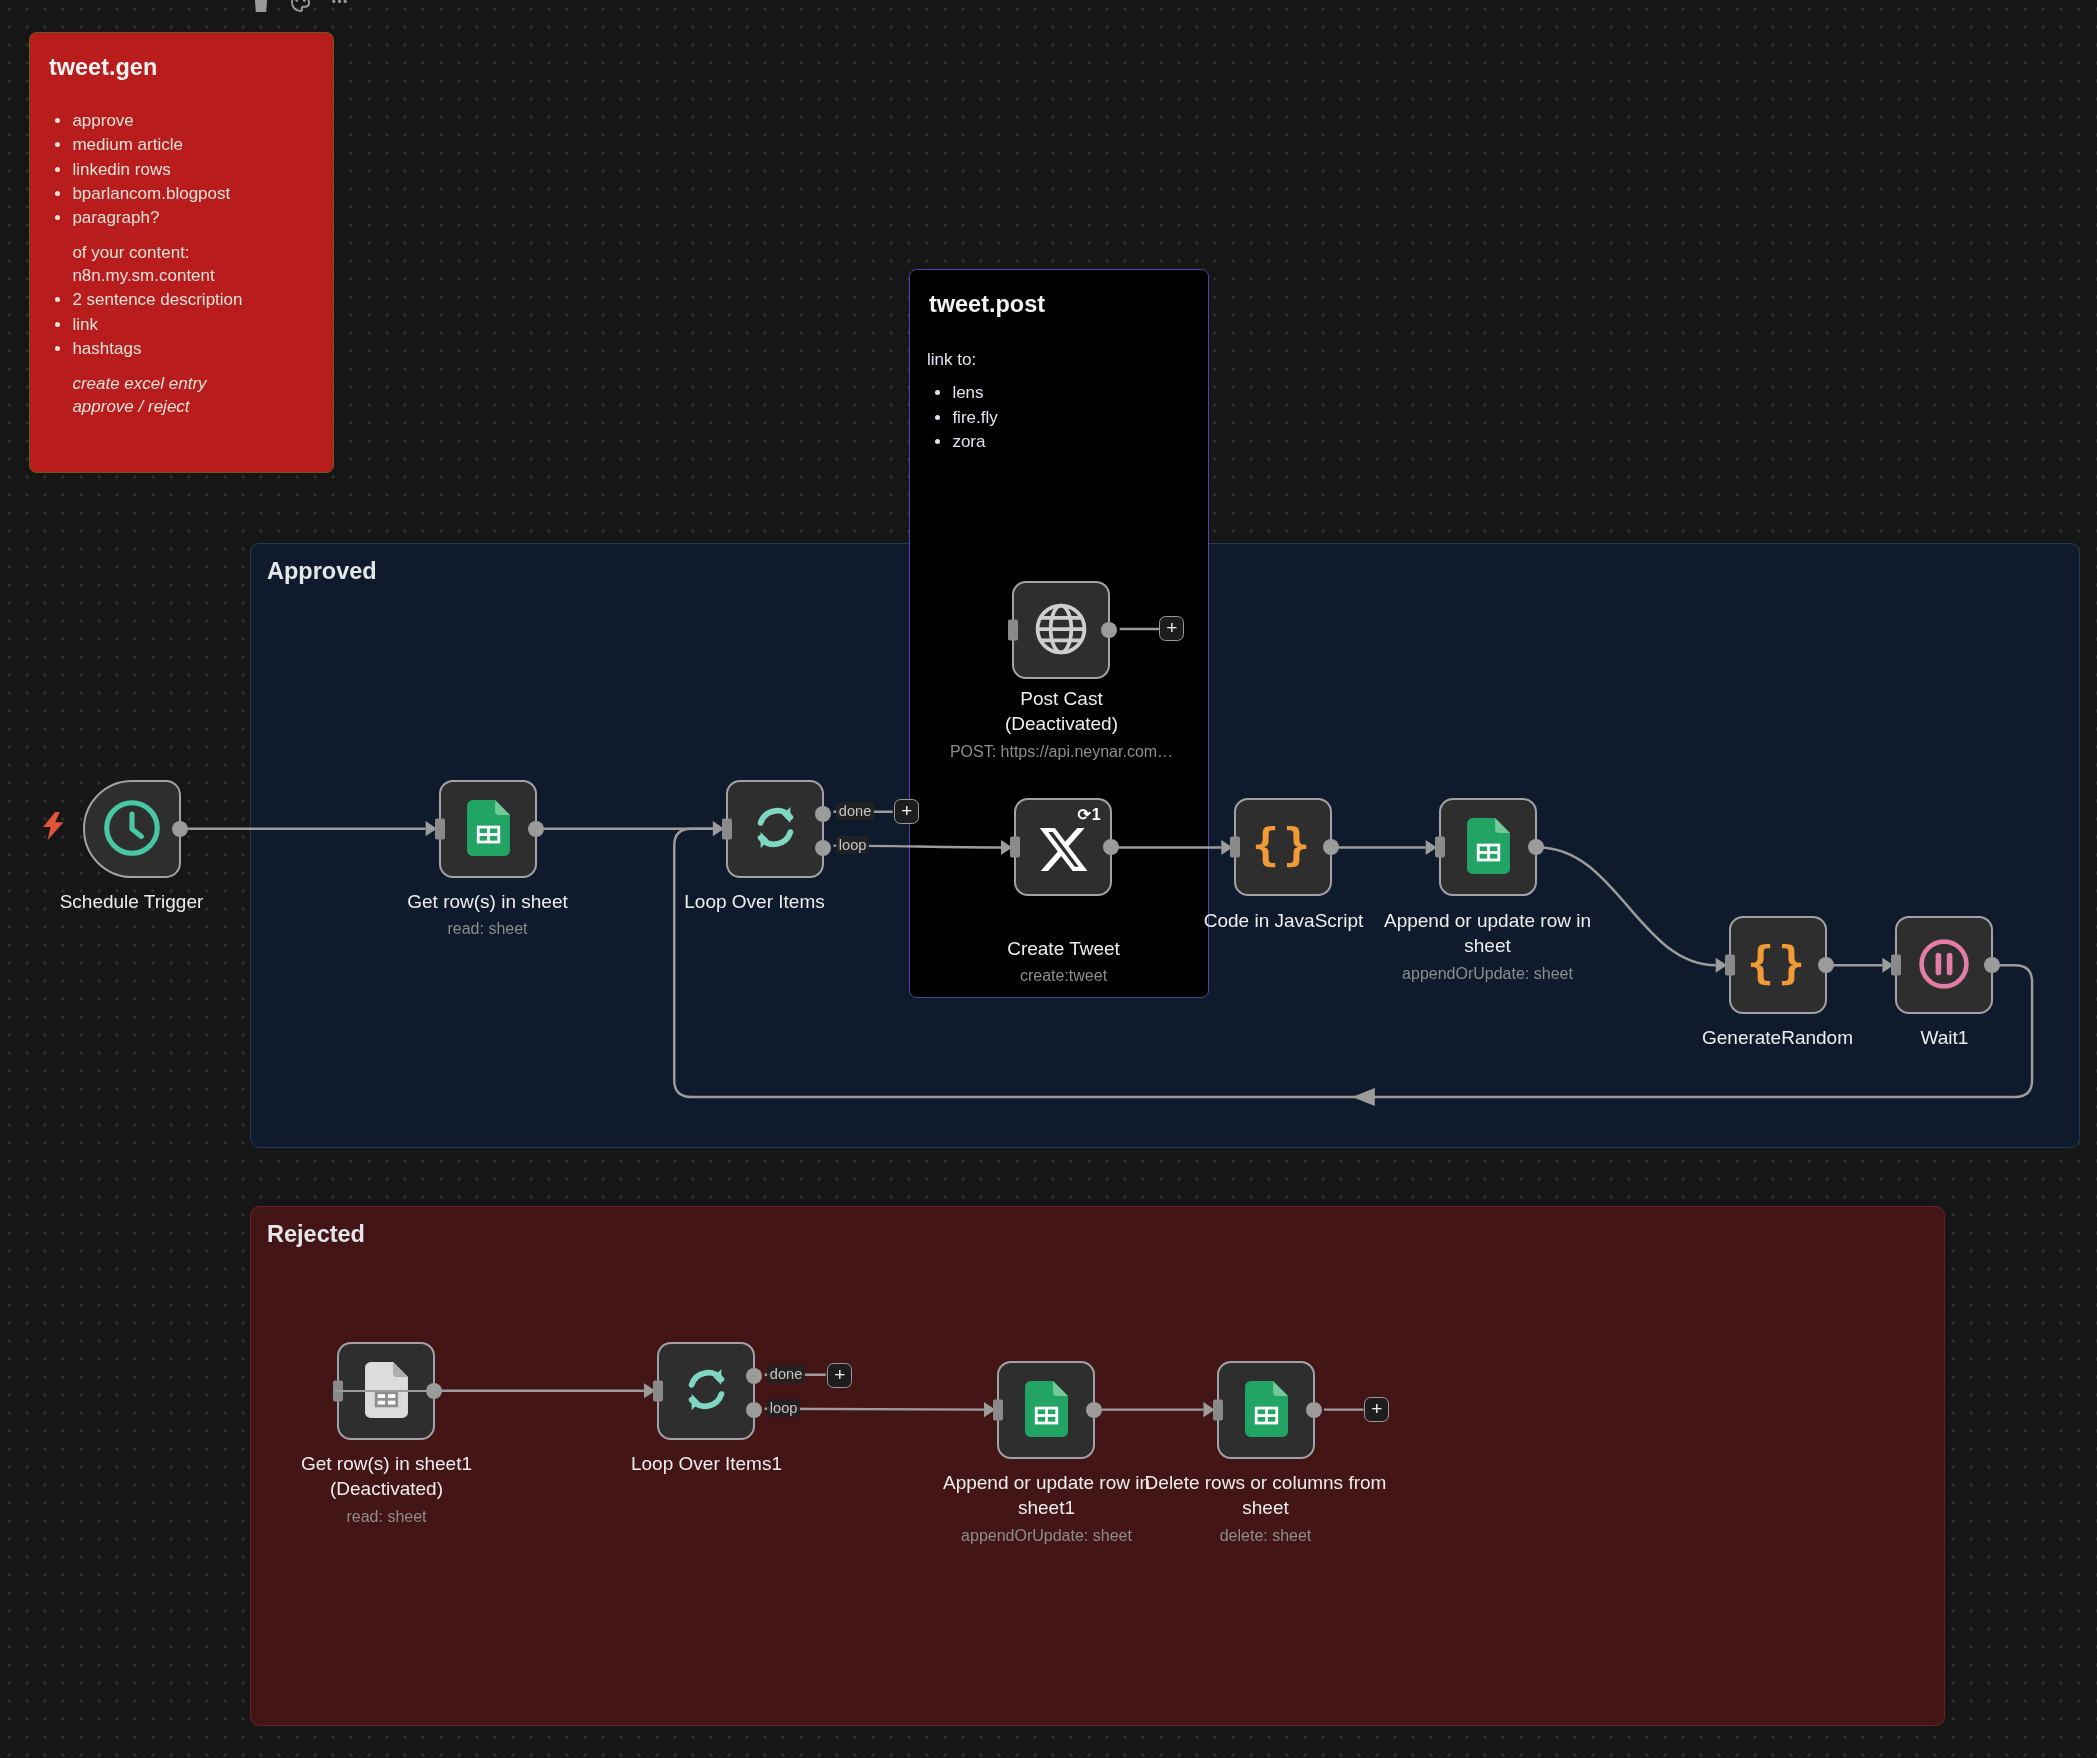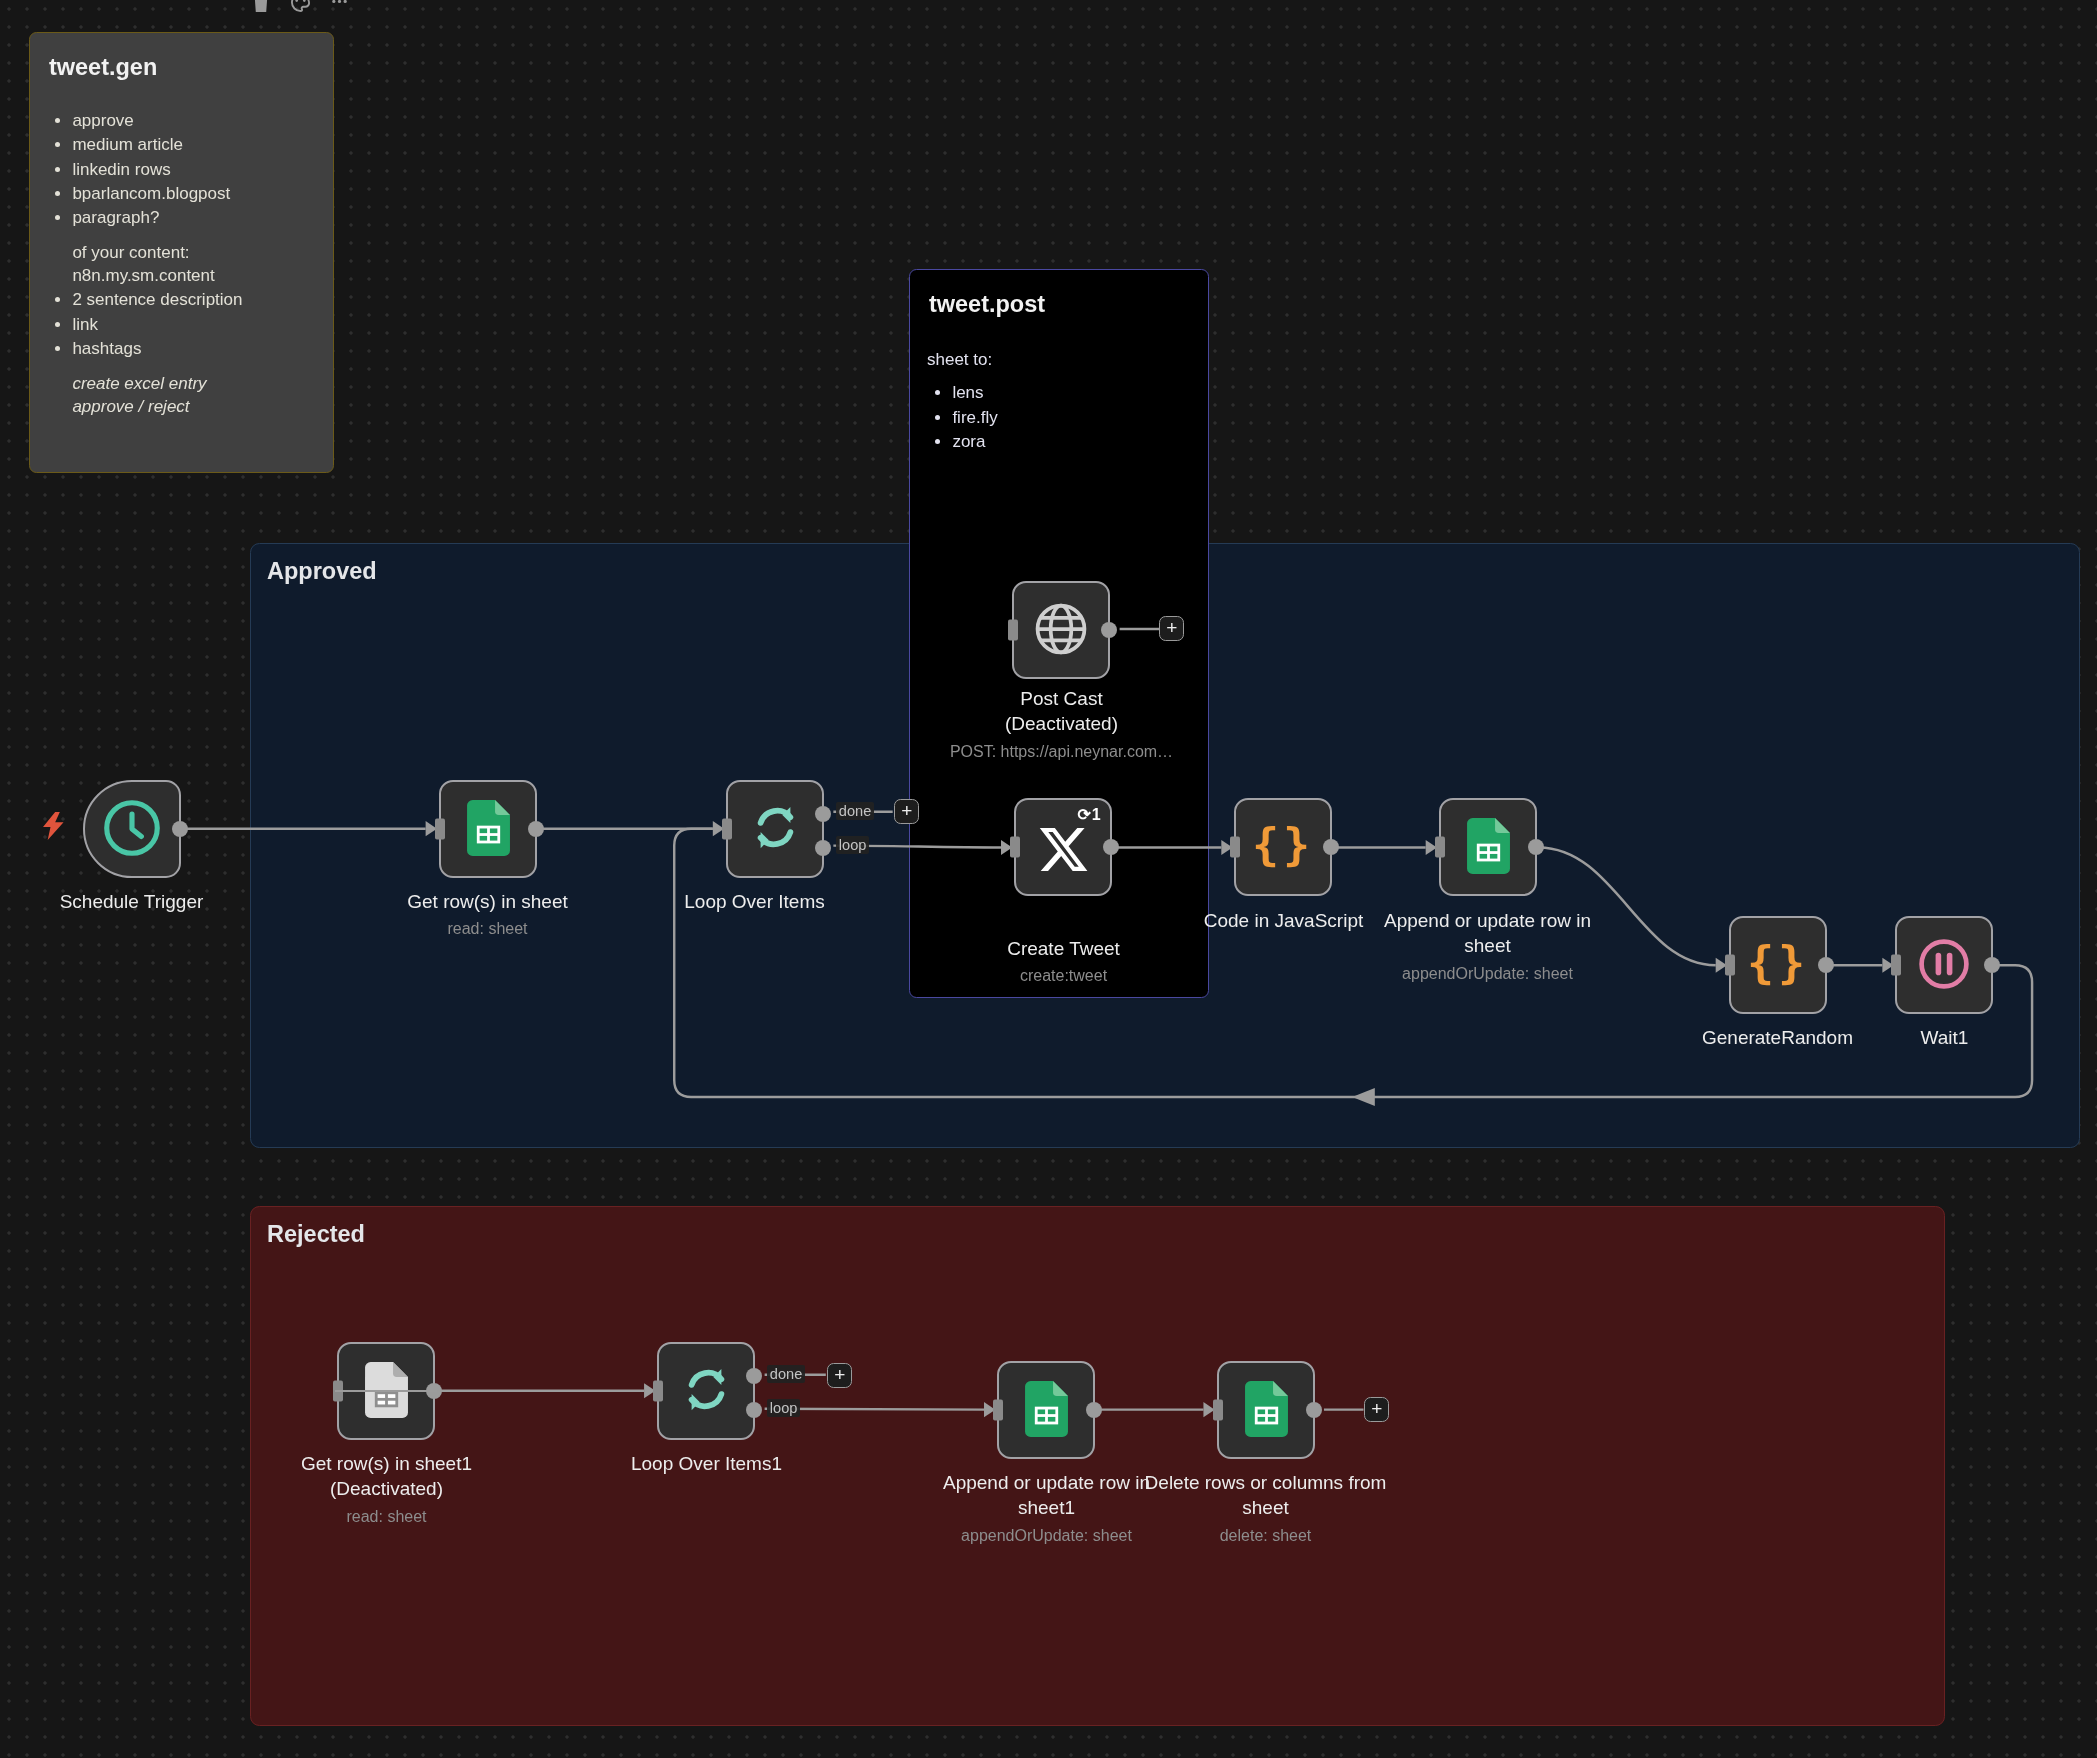--- a/index.html
+++ b/index.html
@@ -6,21 +6,21 @@
   body{
     width:2098px;height:1759px;position:relative;overflow:hidden;
     background-color:#161616;
     background-image:radial-gradient(circle,#2e2e2e 1.5px,transparent 1.7px);
     background-size:18px 18px;
     font-family:"Liberation Sans",sans-serif;
     -webkit-font-smoothing:antialiased;
   }
   
   .sticky{position:absolute;border-radius:7.5px;z-index:2;padding:19px 17px;box-sizing:border-box;}
-  .sticky.gen{left:29px;top:32px;width:305px;height:441px;background:#404040;border:1.4px solid #6b5a18;}
+  .sticky.gen{left:29px;top:32px;width:305px;height:441px;background:#b91c1c;border:1.4px solid #6b5a18;}
   .sticky.post{left:909px;top:269px;width:300px;height:729px;background:#000000;border:1.4px solid #4a48a0;}
   .sticky-title{font-size:23.5px;font-weight:700;color:#f2f2f2;margin:1.9px 0 0 1.9px;}
   .sticky-body{font-size:17px;line-height:23px;color:#e3e1d7;margin-top:28px;}
   .sticky.post .sticky-body{color:#e2e2ef;margin-top:30px;}
   .sticky-body ul{margin:0;padding:0 0 0 25.4px;}
   .sticky-body li{margin:1.4px 0;}
   .plain-block{padding-left:25.4px;margin-top:11.3px;}
   .italic-block{padding-left:25.4px;margin-top:12.2px;font-style:italic;}
   
   .section{position:absolute;border-radius:9.4px;z-index:1;box-sizing:border-box;}
@@ -115,21 +115,21 @@
   <div class="section-title">Approved</div>
 </div>
 
 <div class="section rejected">
   <div class="section-title">Rejected</div>
 </div>
 
 <div class="sticky post">
   <div class="sticky-title">tweet.post</div>
   <div class="sticky-body">
-    <div>sheet to:</div>
+    <div>link to:</div>
     <ul style="margin-top:10.4px">
       <li>lens</li>
       <li>fire.fly</li>
       <li>zora</li>
     </ul>
   </div>
 </div>
 
 <svg class="wires" width="2098" height="1759" viewBox="0 0 2228 1868">
   <path class="wire" d="M194,880 L452,880"></path>

